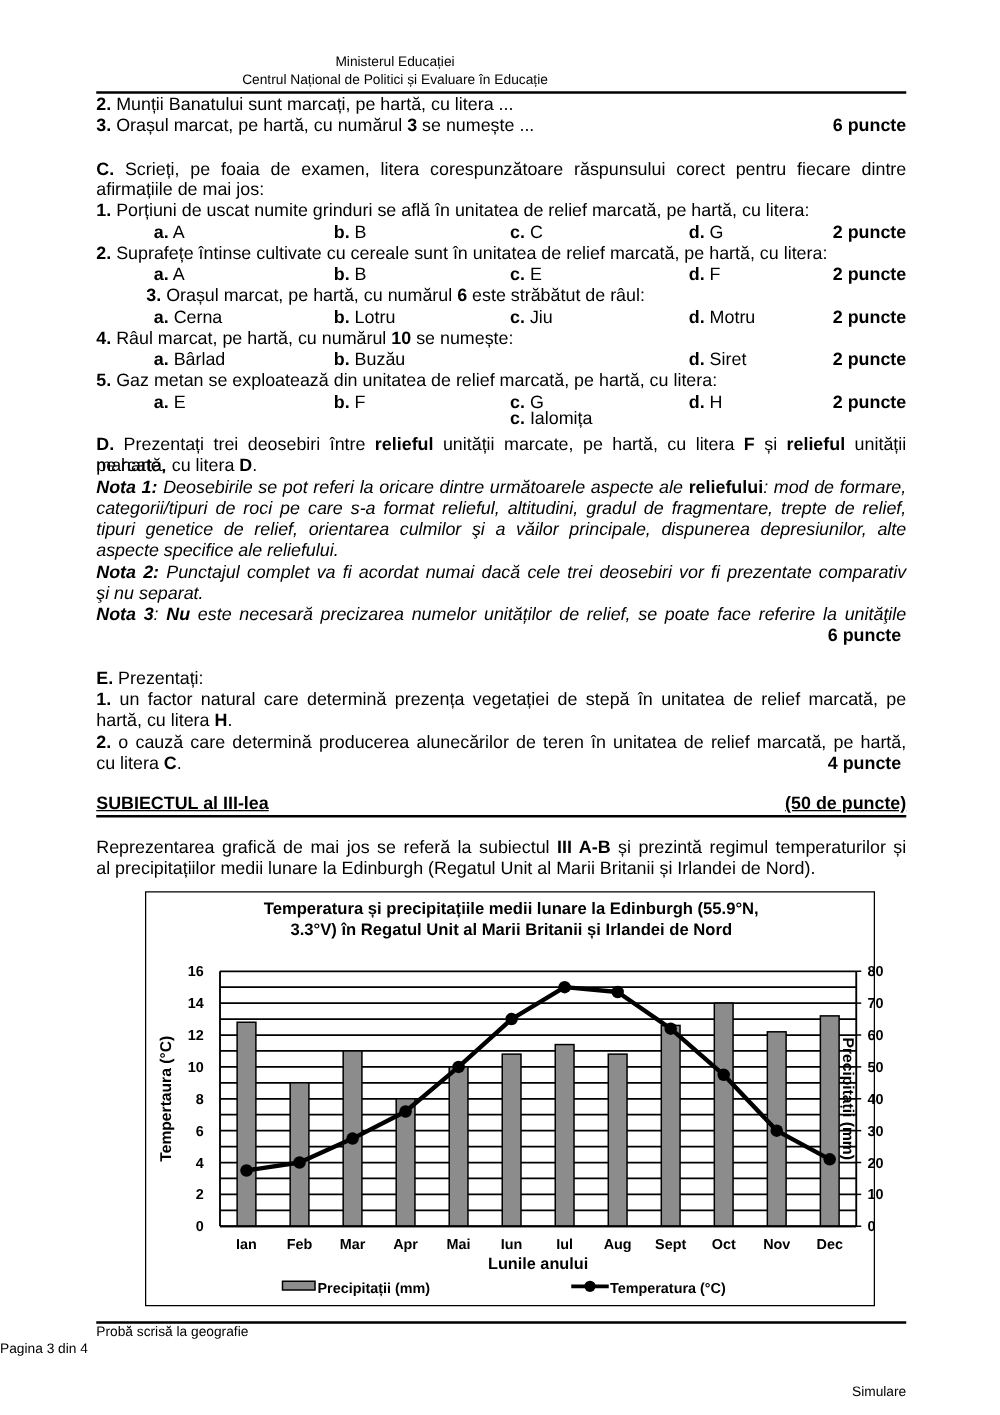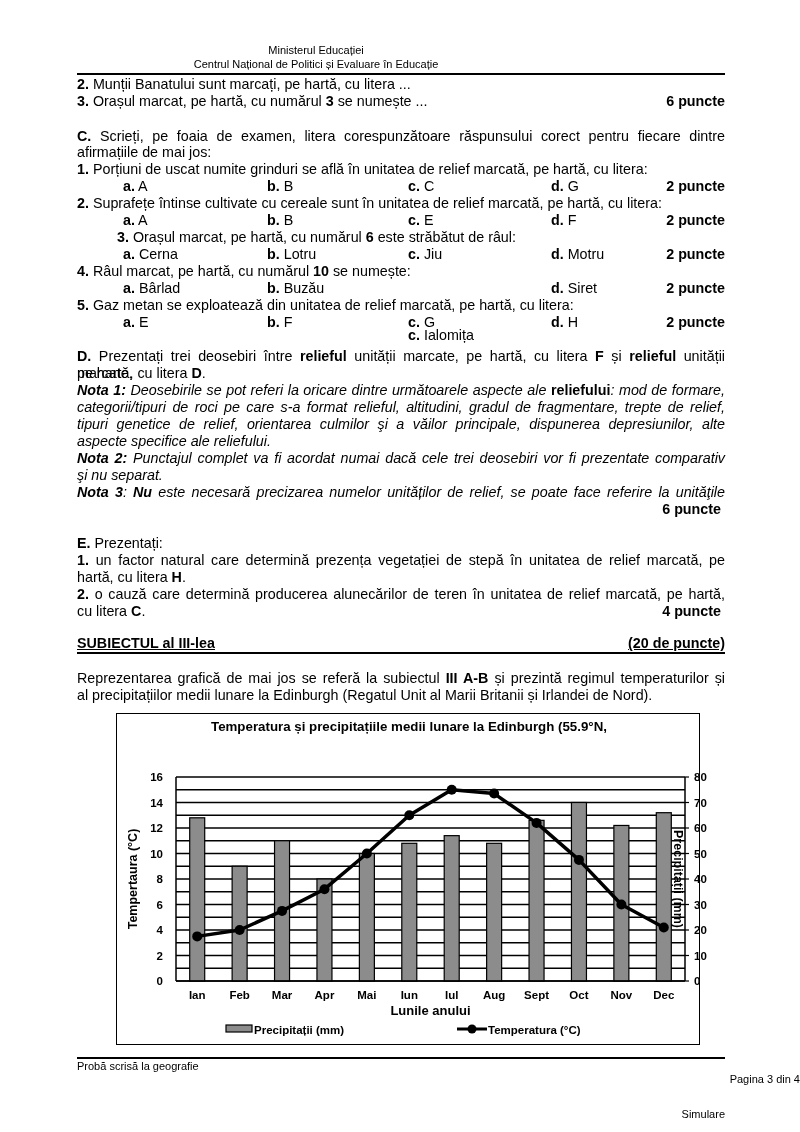--- a/index.html
+++ b/index.html
@@ -128,32 +128,33 @@
 <div class="line just" style="top:586px;">
   <b>2.</b><span> o cauză care determină producerea alunecărilor de teren în unitatea de relief marcată, pe hartă,</span>
 </div>
 <div class="line" style="top:603px;">
   <span>cu litera </span><b>C</b><span>.</span>
   <span class="pts" style="right:4px;">4 puncte</span>
 </div>
 
 <div class="line" style="top:635px;">
   <span class="sect">SUBIECTUL al III-lea</span>
-  <span class="pts" style="text-decoration:underline;">(20 de puncte)</span>
+  <span class="pts" style="text-decoration:underline;">(50 de puncte)</span>
 </div>
 <div class="rule" style="top:652px;height:2px;"></div>
 
 <div class="line just" style="top:670px;">
   <span>Reprezentarea grafică de mai jos se referă la subiectul </span><b>III A-B</b><span> și prezintă regimul temperaturilor și</span>
 </div>
 <div class="line" style="top:687px;">al precipitațiilor medii lunare la Edinburgh (Regatul Unit al Marii Britanii și Irlandei de Nord).</div>
 
 <div class="abs" style="left:116px;top:713px;width:584px;height:332px;border:1.5px solid #000;box-sizing:border-box;">
   <div class="abs" style="left:0;top:4px;width:584px;text-align:center;font-weight:bold;font-size:13.3px;line-height:17px;">
     <div>Temperatura și precipitațiile medii lunare la Edinburgh (55.9°N,</div>
+    <div>3.3°V) în  Regatul Unit al Marii Britanii și Irlandei de Nord</div>
   </div>
 </div>
 
 <svg class="abs" style="left:0;top:0;" width="800" height="1132">
   <g id="grid">
       <line x1="176" x2="685" y1="981" y2="981" stroke="#000" stroke-width="1.4"></line>
       <line x1="176" x2="685" y1="968.25" y2="968.25" stroke="#000" stroke-width="1.4"></line>
       <line x1="176" x2="685" y1="955.5" y2="955.5" stroke="#000" stroke-width="1.4"></line>
       <line x1="176" x2="685" y1="942.75" y2="942.75" stroke="#000" stroke-width="1.4"></line>
       <line x1="176" x2="685" y1="930" y2="930" stroke="#000" stroke-width="1.4"></line>
@@ -253,13 +254,13 @@
       <text x="254" y="1034" font-size="11.5" font-weight="bold">Precipitații (mm)</text>
       <line x1="457" x2="487" y1="1029" y2="1029" stroke="#000" stroke-width="3"></line>
       <circle cx="472" cy="1029" r="4.5" fill="#000"></circle>
       <text x="488" y="1034" font-size="11.5" font-weight="bold">Temperatura (°C)</text>
     </g>
 </svg>
 
 <div class="rule" style="top:1057px;height:1.5px;"></div>
 <div class="abs" style="left:77px;top:1060px;font-size:11px;">Probă scrisă la geografie</div>
 <div class="abs" style="right:75px;top:1060px;font-size:11px;margin-top:48px;">Simulare</div>
-<div class="abs" style="left:0;width:800px;text-align:right;top:1073px;font-size:11px;">Pagina 3 din 4</div>
+<div class="abs" style="left:0;width:800px;text-align:left;top:1073px;font-size:11px;">Pagina 3 din 4</div>
 
 </body></html>

